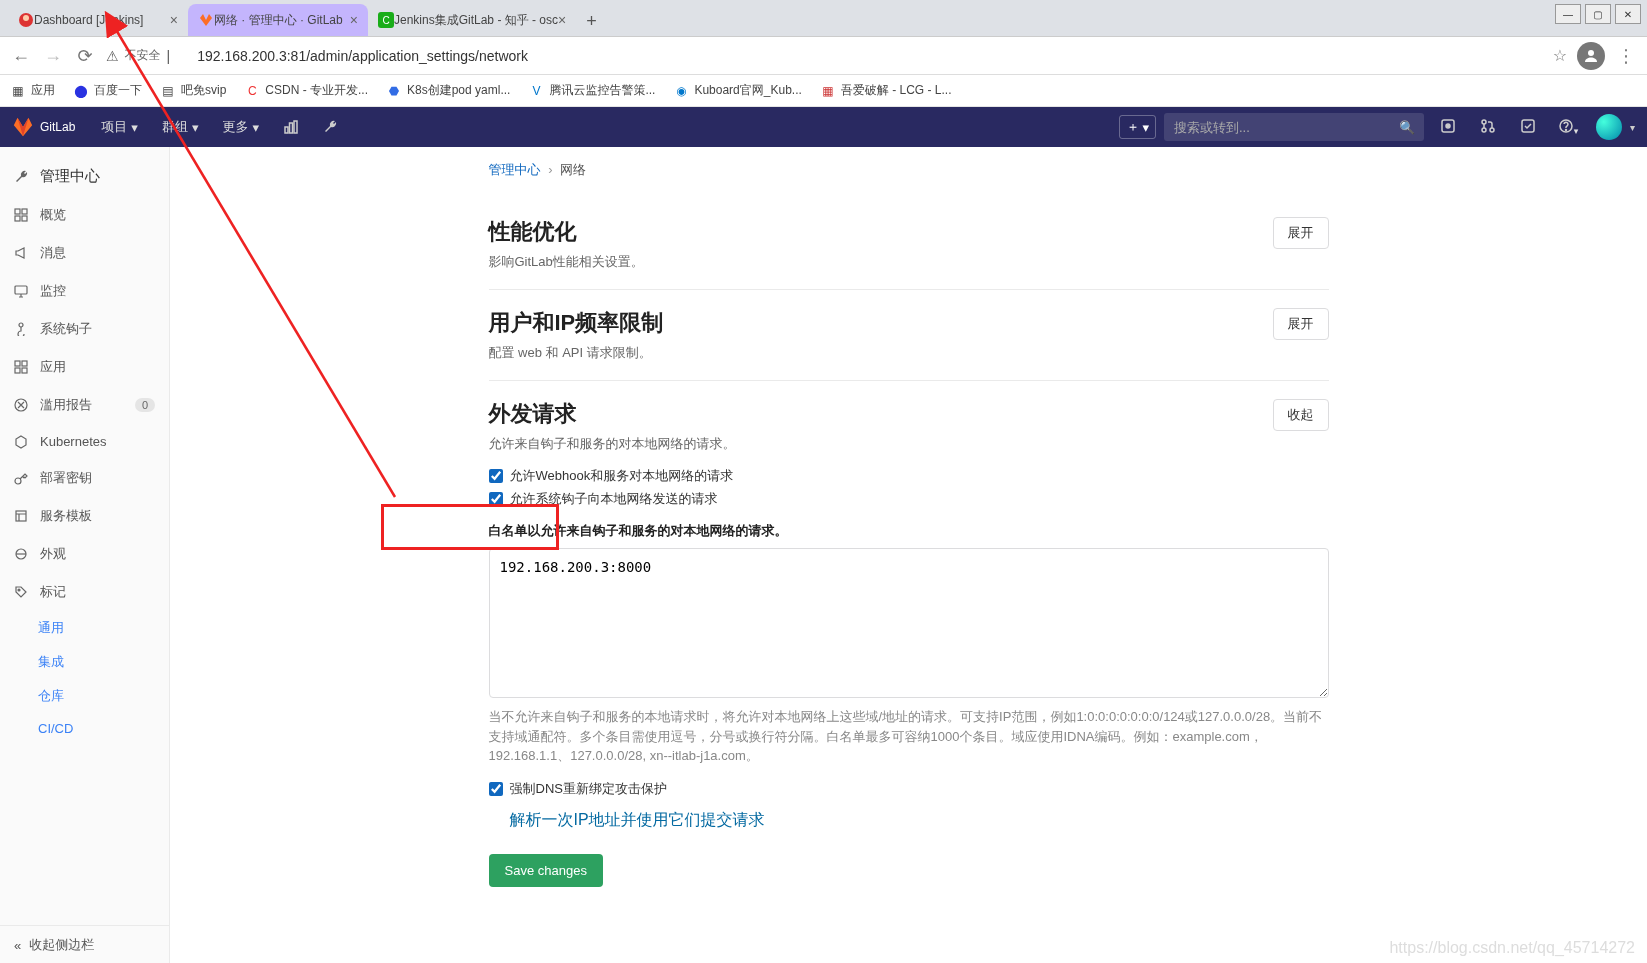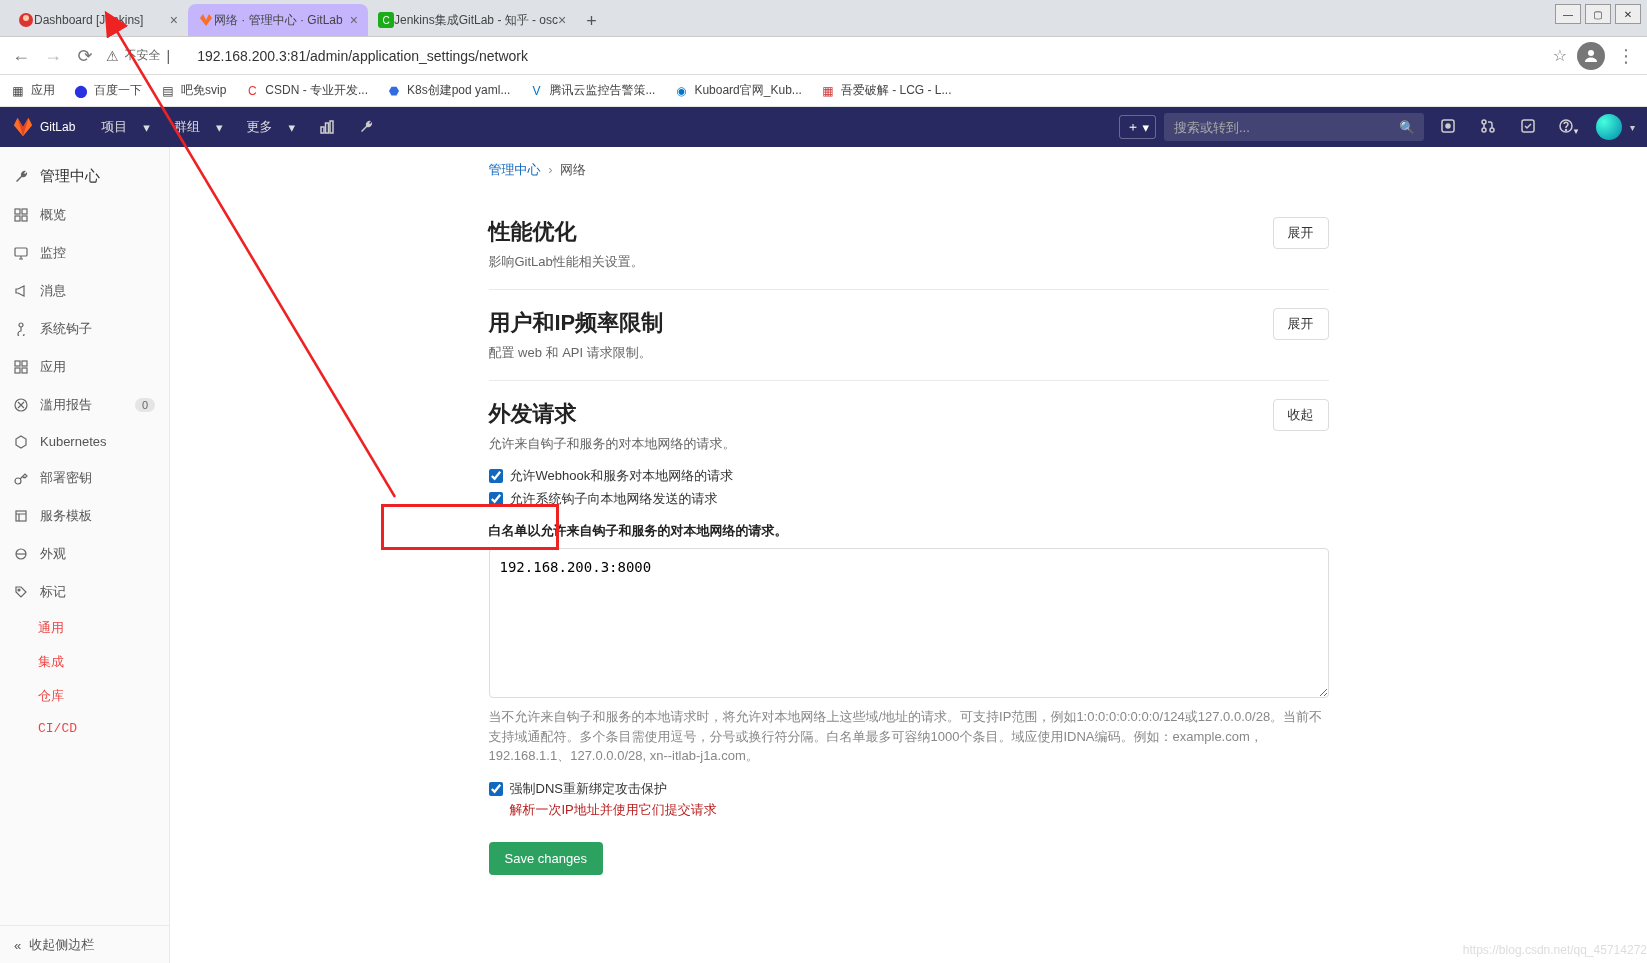--- a/index.html
+++ b/index.html
@@ -28,68 +28,68 @@
 
 .bookmarks-bar { background: #fff; display: flex; align-items: center; height: 32px; padding: 0 10px; gap: 18px; border-bottom: 1px solid #e5e5e5; }
 .bookmark { display: flex; align-items: center; gap: 5px; font-size: 12px; color: #444; cursor: pointer; white-space: nowrap; }
 .bm-icon { width: 16px; height: 16px; display: inline-flex; align-items: center; justify-content: center; font-size: 12px; }
 
 
 .gl-topbar { background: #292961; height: 40px; display: flex; align-items: center; padding: 0 12px; color: #fff; gap: 8px; }
 .gl-logo { display: flex; align-items: center; gap: 6px; font-size: 12px; font-weight: 500; }
 .gl-logo svg { width: 22px; height: 22px; }
 .gl-nav { display: flex; gap: 4px; margin-left: 8px; }
-.gl-nav-item { padding: 6px 10px; font-size: 13px; color: #ddd; cursor: pointer; display: flex; align-items: center; gap: 16px; }
+.gl-nav-item { padding: 6px 10px; font-size: 13px; color: #ddd; cursor: pointer; display: flex; align-items: center; gap: 4px; }
 .gl-spacer { flex: 1; }
 .gl-search { width: 260px; height: 28px; background: rgba(255,255,255,0.12); border: none; border-radius: 3px; padding: 0 30px 0 10px; color: #fff; font-size: 13px; position: relative; }
 .gl-search-wrap { position: relative; }
 .gl-search-wrap .search-icon { position: absolute; right: 8px; top: 50%; transform: translateY(-50%); color: #aaa; }
 .gl-search::placeholder { color: #aaa; }
 .gl-icon-btn { width: 32px; text-align: center; color: #ddd; cursor: pointer; font-size: 15px; }
 .gl-plus { border: 1px solid rgba(255,255,255,0.3); border-radius: 3px; padding: 2px 6px; display: flex; align-items: center; gap: 3px; }
 .gl-avatar { width: 26px; height: 26px; border-radius: 50%; background: radial-gradient(circle at 30% 30%, #4fd, #08a); margin-left: 4px; }
 
 
 .layout { display: flex; height: calc(963px - 36px - 38px - 32px - 40px); }
 .sidebar { width: 170px; background: #fafafa; border-right: 1px solid #eaeaea; padding-top: 10px; display: flex; flex-direction: column; }
 .sidebar-head { display: flex; align-items: center; gap: 10px; padding: 10px 14px; font-size: 15px; font-weight: 500; color: #333; }
 .sidebar-item { display: flex; align-items: center; gap: 10px; padding: 10px 14px; font-size: 13px; color: #555; cursor: pointer; }
 .sidebar-item.active { background: #e4e4ef; color: #292961; font-weight: 500; box-shadow: inset 3px 0 0 #292961; }
 .sidebar-item .badge { margin-left: auto; background: #e5e5e5; border-radius: 10px; padding: 1px 7px; font-size: 11px; color: #666; }
-.sidebar-sub { padding: 8px 14px 8px 38px; font-size: 13px; color: #ef4444; cursor: pointer; font-family: Liberation Mono, monospace; }
+.sidebar-sub { padding: 8px 14px 8px 38px; font-size: 13px; color: #3b82f6; cursor: pointer; }
 .sidebar-foot { margin-top: auto; border-top: 1px solid #eaeaea; padding: 10px 14px; font-size: 13px; color: #555; cursor: pointer; display: flex; align-items: center; gap: 8px; }
 .side-icon { width: 16px; color: #666; display: inline-flex; }
 
 
 .main { flex: 1; overflow-y: auto; padding: 14px 24px 40px; position: relative; }
 .content { max-width: 840px; margin: 0 auto; }
 .breadcrumb { font-size: 13px; color: #555; margin-bottom: 20px; }
 .breadcrumb a { color: #1068bf; text-decoration: none; }
 .breadcrumb .sep { color: #999; margin: 0 4px; }
 
 .settings-block { border-bottom: 1px solid #eaeaea; padding: 18px 0; }
 .settings-head { display: flex; align-items: flex-start; }
 .settings-title { font-size: 22px; font-weight: 600; color: #222; margin-bottom: 6px; }
 .settings-desc { font-size: 13px; color: #666; }
 .expand-btn { margin-left: auto; border: 1px solid #dcdcde; background: #fff; border-radius: 4px; padding: 6px 14px; font-size: 13px; color: #333; cursor: pointer; }
 
 .settings-body { margin-top: 14px; }
 .checkbox-row { display: flex; align-items: flex-start; gap: 7px; margin: 5px 0; font-size: 13px; color: #333; }
 .checkbox-row input[type=checkbox] { margin-top: 2px; accent-color: #1068bf; width: 14px; height: 14px; }
-.checkbox-row .help { color: #b91c1c; margin-top: 3px; font-size: 13px; }
+.checkbox-row .help { color: #0369a1; margin-top: 12px; font-size: 16px; }
 .form-label { font-size: 13px; font-weight: 600; color: #222; margin: 14px 0 8px; }
 .textarea { width: 100%; min-height: 150px; border: 1px solid #dcdcde; border-radius: 4px; padding: 10px; font-size: 14px; font-family: monospace; resize: vertical; }
 .help-text { font-size: 13px; color: #888; margin-top: 6px; line-height: 1.5; }
 .save-btn { background: #2da160; color: #fff; border: none; border-radius: 4px; padding: 9px 16px; font-size: 13px; cursor: pointer; margin-top: 18px; }
 
 
 .arrow-svg { position: absolute; left: 0; top: 0; pointer-events: none; z-index: 50; }
 .red-box { position: absolute; border: 3px solid #e22; pointer-events: none; z-index: 40; }
 
-.watermark { position: fixed; bottom: 6px; right: 0; color: #ddd; font-size: 12px; }
+.watermark { position: fixed; bottom: 6px; right: 12px; color: #ddd; font-size: 16px; }
 </style>
 </head>
 <body>
 
 <div class="browser-chrome">
   <div class="window-controls">
     <span>—</span>
     <span>▢</span>
     <span>✕</span>
   </div>
@@ -267,33 +267,33 @@
             <rect x="8" y="1" width="5" height="5"></rect>
             <rect x="1" y="8" width="5" height="5"></rect>
             <rect x="8" y="8" width="5" height="5"></rect>
           </svg>
         </span>
         <span>概览</span>
       </div>
     <div class="sidebar-item">
         <span class="side-icon">
           <svg width="14" height="14" viewBox="0 0 14 14" fill="none" stroke="#666" stroke-width="1.2">
+            <path d="M2 5v4l2 0 6 3V2L4 5H2z"></path>
+          </svg>
+        </span>
+        <span>消息</span>
+      </div>
+    <div class="sidebar-item">
+        <span class="side-icon">
+          <svg width="14" height="14" viewBox="0 0 14 14" fill="none" stroke="#666" stroke-width="1.2">
             <rect x="1" y="2" width="12" height="8" rx="1"></rect>
             <path d="M5 13h4M7 10v3"></path>
           </svg>
         </span>
         <span>监控</span>
-      </div>
-    <div class="sidebar-item">
-        <span class="side-icon">
-          <svg width="14" height="14" viewBox="0 0 14 14" fill="none" stroke="#666" stroke-width="1.2">
-            <path d="M2 5v4l2 0 6 3V2L4 5H2z"></path>
-          </svg>
-        </span>
-        <span>消息</span>
       </div>
     <div class="sidebar-item">
         <span class="side-icon">
           <svg width="14" height="14" viewBox="0 0 14 14" fill="none" stroke="#666" stroke-width="1.2">
             <circle cx="7" cy="3" r="2"></circle>
             <path d="M7 5v4a3 3 0 1 0 3 3"></path>
           </svg>
         </span>
         <span>系统钩子</span>
       </div>

